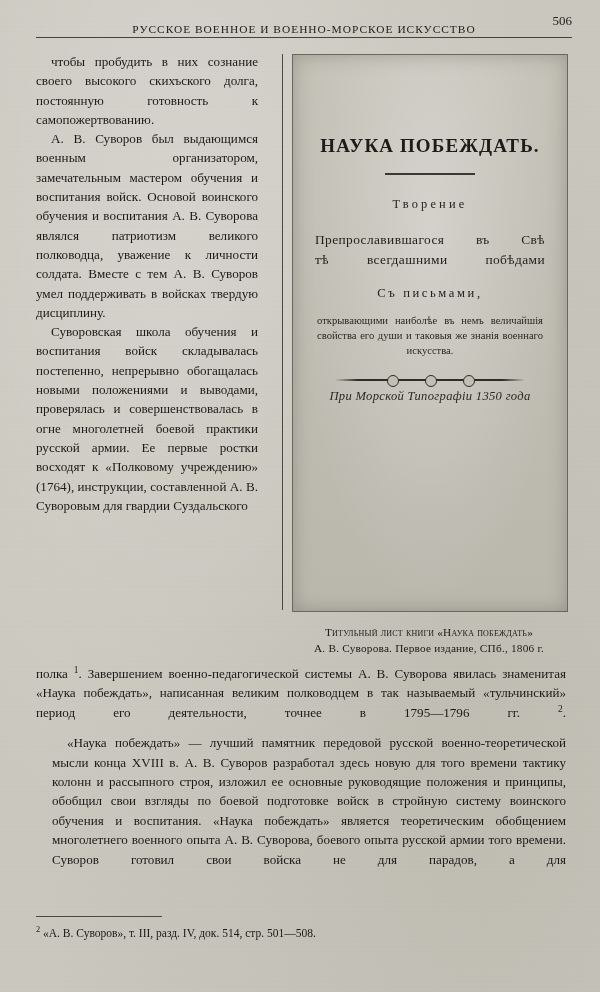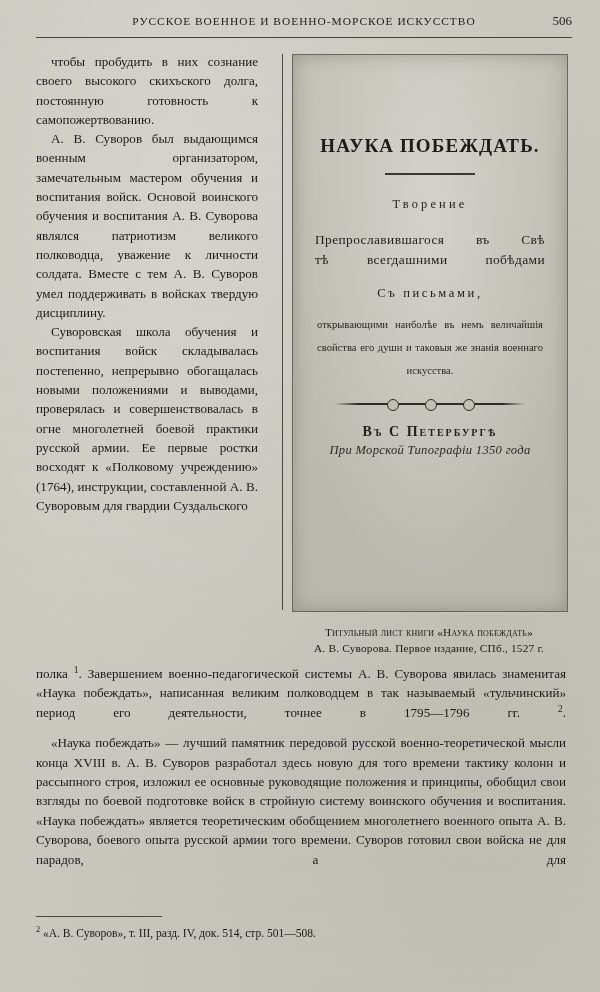--- a/index.html
+++ b/index.html
@@ -37,21 +37,21 @@
     position: absolute;
     top: 14px;
     left: 36px;
     right: 28px;
     height: 22px;
   }
   .runhead-title {
     position: absolute;
     left: 50%;
     transform: translateX(-50%);
-    top: 1px;
+    top: 9px;
     white-space: nowrap;
     font-size: 11.4px;
     letter-spacing: 1.0px;
     font-variant: small-caps;
     text-transform: uppercase;
     font-weight: 400;
     color: #22211e;
   }
   .runhead-pageno {
     position: absolute;
@@ -172,21 +172,21 @@
     padding: 0 6px;
   }
   .facs .spisma {
     margin: 16px 0 0 0;
     font-size: 12.6px;
     letter-spacing: 2.6px;
   }
   .facs .small {
     margin: 12px 0 0 0;
     font-size: 10.6px;
-    line-height: 23px;
+    line-height: 15px;
     padding: 0 8px;
     text-align: justify;
     text-align-last: center;
     color: #2a2823;
   }
   .facs .orn {
     margin: 16px auto 0 auto;
     width: 190px;
     height: 12px;
     position: relative;
@@ -250,20 +250,21 @@
   .full p {
     margin: 0;
     font-size: 13.1px;
     line-height: 19.4px;
     text-align: justify;
     text-align-last: justify;
   }
   .full p.gap {
     margin-top: 11px;
     text-indent: 15px;
+    margin-left: 16px;
   }
 
   
   .fn-rule {
     position: absolute;
     left: 36px;
     top: 916px;
     width: 126px;
     height: 1px;
     background: #4a483f;
@@ -318,28 +319,27 @@
           <span class="j">тѣ всегдашними побѣдами</span>
         </div>
         <p class="spisma">Съ письмами,</p>
         <p class="small">открывающими наиболѣе въ немъ величайшія свойства его души и таковыя же знанія военнаго искус­ства.</p>
         <div class="orn">
           <div class="bar"></div>
           <div class="dot d1"></div>
           <div class="dot d2"></div>
           <div class="dot d3"></div>
         </div>
-        <p class="city">Въ С Петербургѣ</p>
         <p class="press">При Морской Типографіи 1350 года</p>
       </div>
     </div>
 
     <div class="caption">
       <div class="cap-l1">Титульный лист книги «Наука побеждать»</div>
-      <div>А. В. Суворова. Первое издание, СПб., 1527 г.</div>
+      <div>А. В. Суворова. Первое издание, СПб., 1806 г.</div>
     </div>
   </div>
 
   <div class="full">
     <p>полка <sup>1</sup>. Завершением военно-педагогической системы А. В. Суворова яви­лась знаменитая «Наука побеждать», написанная великим полководцем в так называемый «тульчинский» период его деятельности, точнее в 1795—1796 гг. <sup>2</sup>.</p>
     <p class="gap">«Наука побеждать» — лучший памятник передовой русской военно-теоретической мысли конца XVIII в. А. В. Суворов разработал здесь новую для того времени тактику колонн и рассыпного строя, изложил ее основные руководящие положения и принципы, обобщил свои взгляды по боевой подготовке войск в стройную систему воинского обучения и воспитания. «Наука побеждать» является теоретическим обобщением многолетнего военного опыта А. В. Суворова, боевого опыта русской армии того времени. Суворов готовил свои войска не для парадов, а для</p>
   </div>
 
   <div class="fn-rule"></div>
   <div class="footnotes">

